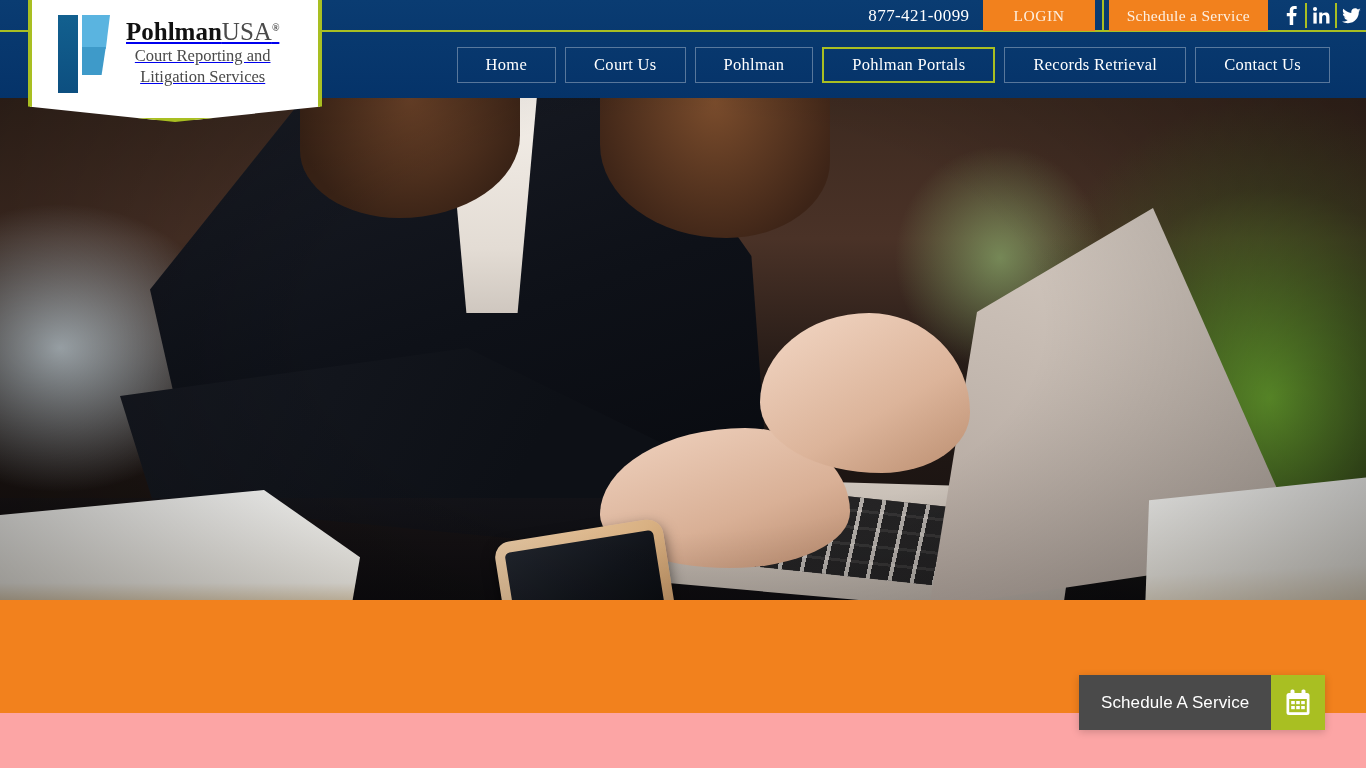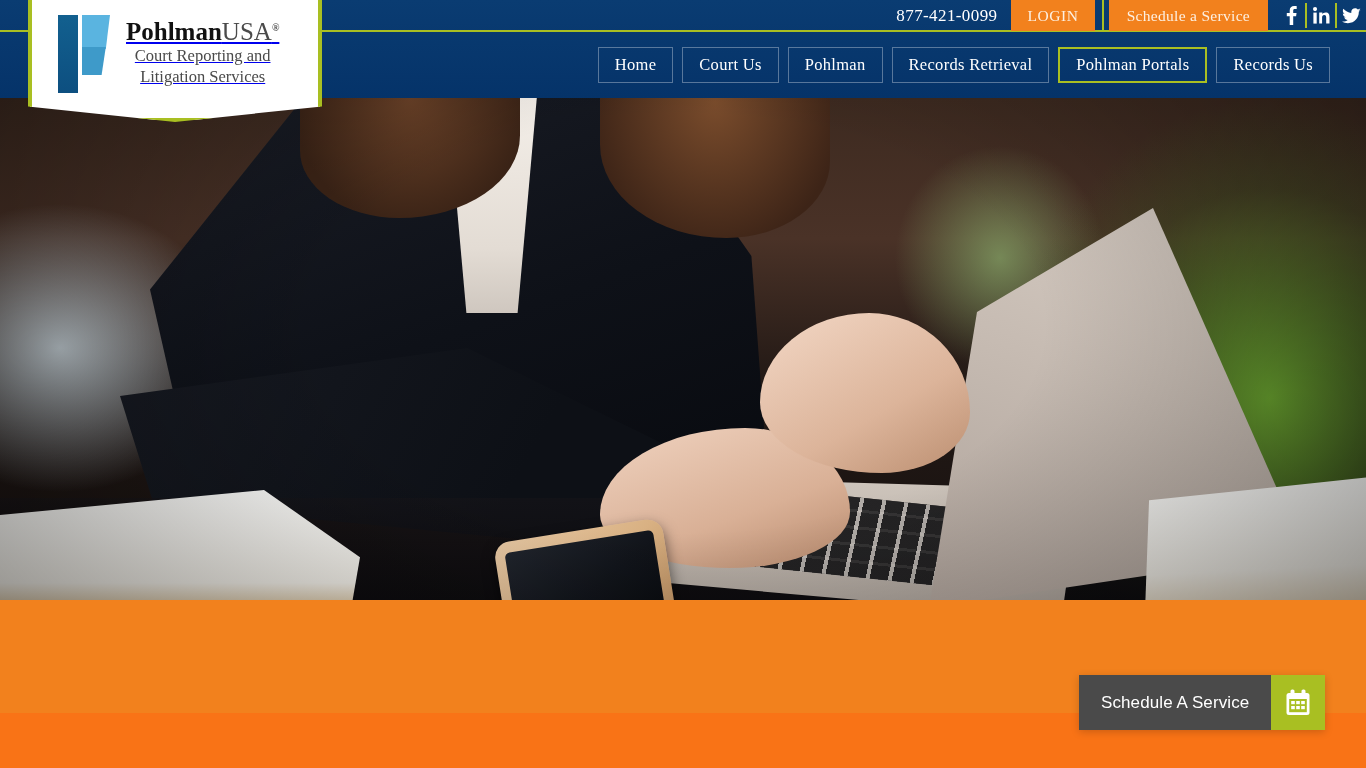--- a/index.html
+++ b/index.html
@@ -9,21 +9,21 @@
     height: 768px;
     overflow: hidden;
     background: #ffffff;
     font-family: "Liberation Serif", serif;
   }
 
   .page {
     position: relative;
     width: 1366px;
     height: 768px;
-    background: #f97316;
+    background: #fca5a5;
   }
 
   
   .site-header {
     position: absolute;
     top: 0; left: 0;
     width: 1366px;
     height: 98px;
     background: #06386b;
     background: linear-gradient(180deg, #0a3c72 0%, #053369 100%);
@@ -62,21 +62,21 @@
   }
 
   .btn-login {
     display: flex;
     align-items: center;
     justify-content: center;
     background: #f2811d;
     color: #fdf0e2;
     font-size: 15.5px;
     letter-spacing: 0.6px;
-    padding: 0 16px;
+    padding: 0 30px;
     min-width: 79px;
     border: none;
     font-family: "Liberation Serif", serif;
     cursor: pointer;
   }
 
   .topbar-gap {
     width: 14px;
     position: relative;
   }
@@ -140,21 +140,21 @@
     justify-content: flex-end;
     padding-right: 36px;
     z-index: 32;
   }
 
   .nav-item {
     display: flex;
     align-items: center;
     justify-content: center;
     height: 36px;
-    padding: 0 16px;
+    padding: 0 28px;
     margin-left: 9px;
     border: 1px solid rgba(255,255,255,0.33);
     color: #ffffff;
     font-size: 16.5px;
     letter-spacing: 0.3px;
     text-decoration: none;
     white-space: nowrap;
     font-family: "Liberation Serif", serif;
     background: transparent;
     cursor: pointer;
@@ -497,23 +497,23 @@
             </svg>
           </span>
         </a>
       </div>
     </div>
 
     <nav class="main-nav">
       <a class="nav-item" href="#">Home</a>
       <a class="nav-item" href="#">Court Us</a>
       <a class="nav-item" href="#">Pohlman</a>
+      <a class="nav-item is-active" href="#">Pohlman Portals</a>
       <a class="nav-item" href="#">Records Retrieval</a>
-      <a class="nav-item is-active" href="#">Pohlman Portals</a>
-      <a class="nav-item" href="#">Records Us</a>
+      <a class="nav-item" href="#">Contact Us</a>
     </nav>
 
     <a class="logo-badge" href="#">
       <span class="logo-mark">
         <span class="logo-bar"></span>
         <span class="logo-flag-a"></span>
         <span class="logo-flag-b"></span>
       </span>
       <span class="logo-text">
         <span class="logo-title"><span>Pohlman</span><span class="usa">USA</span><span class="reg">®</span></span>

